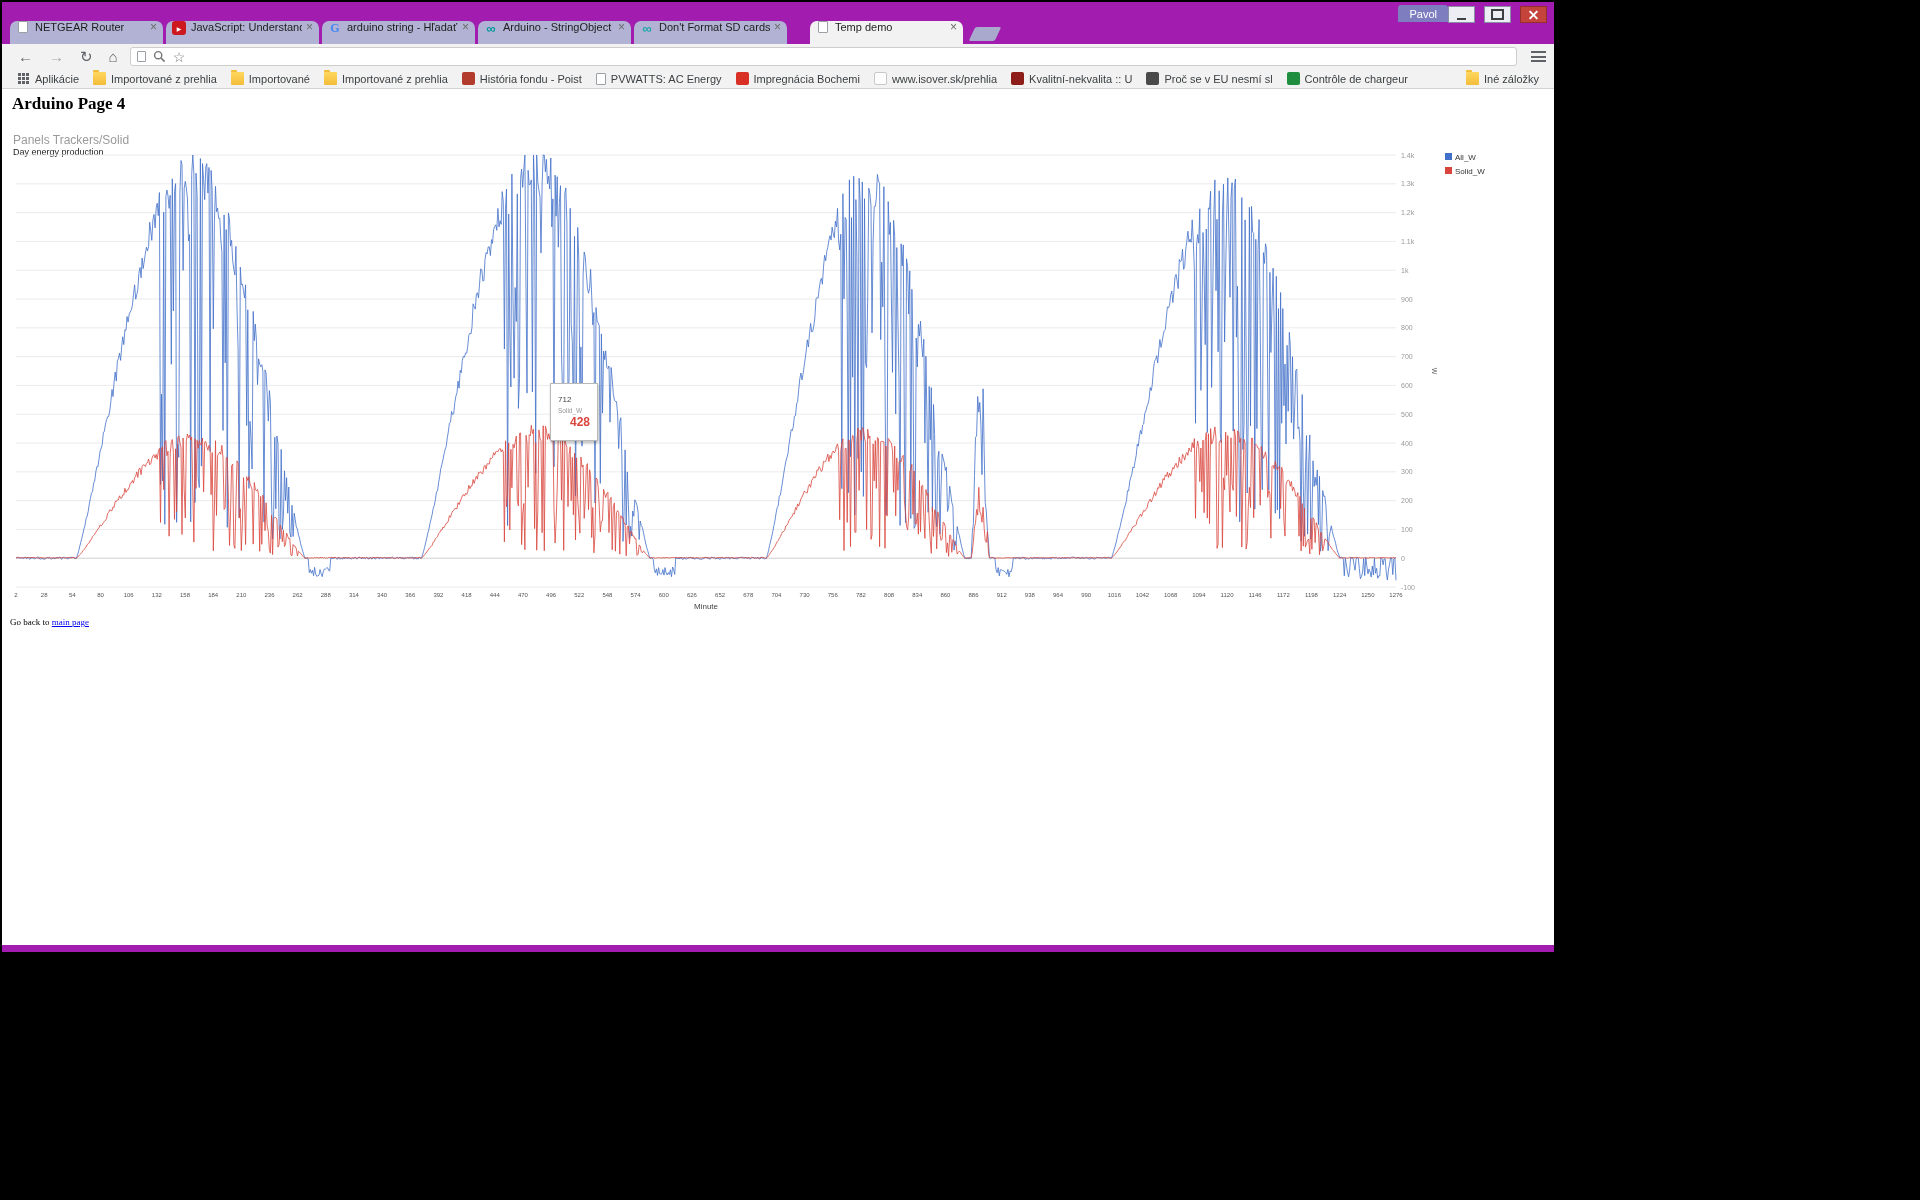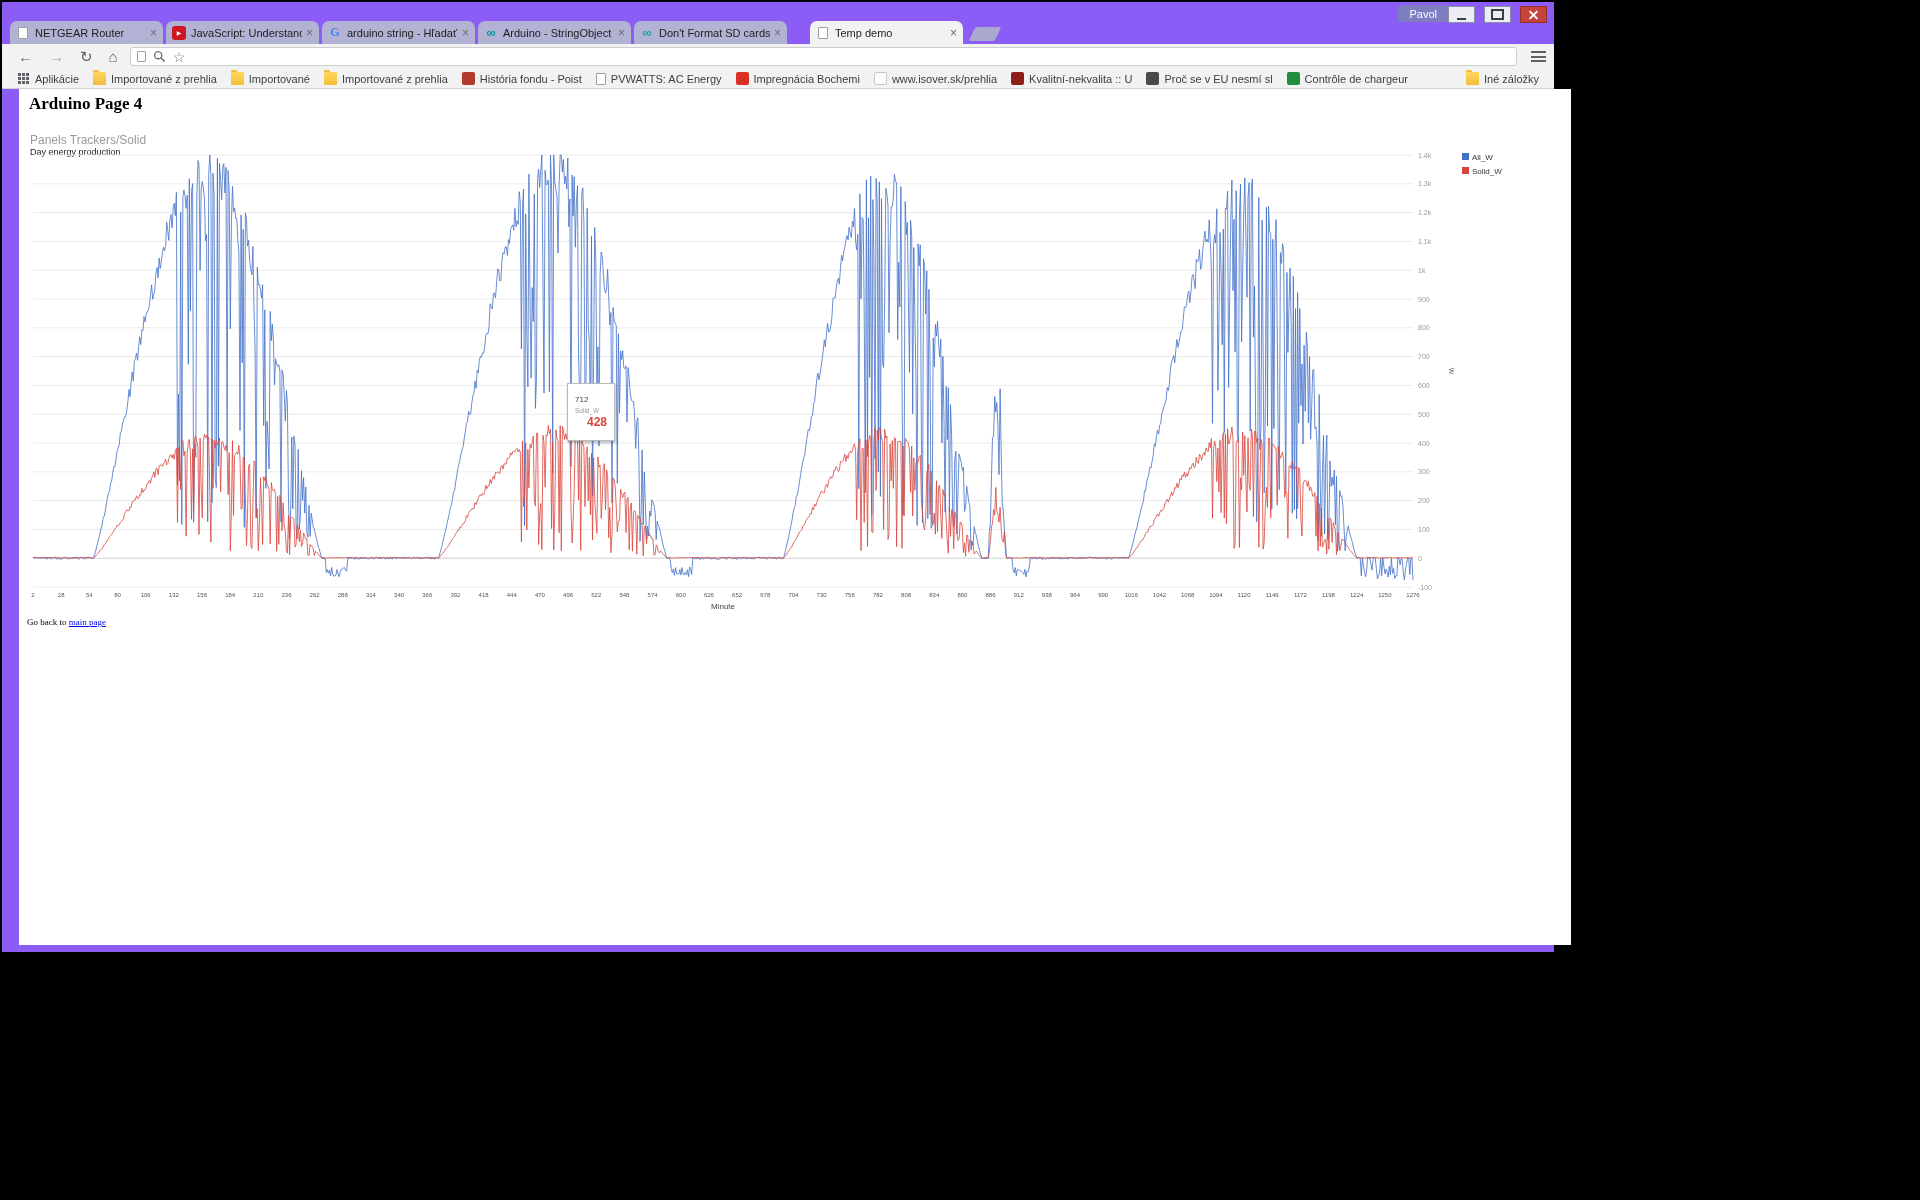--- a/index.html
+++ b/index.html
@@ -1,41 +1,41 @@
 <!DOCTYPE html>
 <html><head>
 <meta charset="utf-8">
 <style>
   * { box-sizing: border-box; margin: 0; padding: 0; }
   html,body { width:1920px; height:1200px; background:#000; overflow:hidden;
               font-family:"Liberation Sans", sans-serif; }
 
   
   .screen { position:absolute; left:2px; top:2px; width:1552px; height:950px;
-            background:#8b5cf6; }
+            background:#a21caf; }
 
   
   .profile-chip { position:absolute; top:3px; right:106px; height:17px; padding:1px 11px;
                   background:#7d7dc0; border-radius:3px 3px 0 0; color:#fff; font-size:11px;
                   display:flex; align-items:center; }
   .winbtns { position:absolute; top:4px; right:7px; display:flex; gap:9px; }
   .wb { width:27px; height:17px; border:1px solid #8a8fa8; background:#eceef4;
         position:relative; display:flex; align-items:center; justify-content:center; }
   .wb-min::before { content:""; width:9px; height:2px; background:#3c4043; margin-top:8px; }
   .wb-max::before { content:""; width:9px; height:7px; border:2px solid #3c4043; }
   .wb-close { background:#c4443c; border-color:#93302a; }
   .wb-close::before, .wb-close::after { content:""; position:absolute; width:11px; height:2px;
         background:#fff; }
   .wb-close::before { transform:rotate(45deg); }
   .wb-close::after  { transform:rotate(-45deg); }
 
   
   .tabstrip { position:absolute; left:8px; top:19px; height:23px; display:flex; align-items:flex-end; }
   .tab { width:153px; height:23px; margin-right:3px; padding:0 6px; border-radius:7px 7px 0 0;
-         background:#b2b2d4; display:flex; align-items:center; font-size:11px; color:#1d1d1d;
+         background:#b2b2d4; display:flex; align-items:flex-start; font-size:11px; color:#1d1d1d;
          cursor:default; }
   .tab.active { background:#f2f2f2;margin-left:20px; }
   .tab-title { flex:1; overflow:hidden; white-space:nowrap; }
   .tab-close { color:#6a6a6a; font-size:12px; margin-left:4px; line-height:1; }
   .newtab { width:26px; height:14px; background:#a9a9cd; transform:skewX(-25deg);
             border-radius:2px; margin:0 0 3px 6px; }
 
   
   .fav { width:14px; height:14px; margin-right:5px; flex:none; display:flex;
          align-items:center; justify-content:center; font-size:10px; }
@@ -81,21 +81,21 @@
   .bi-doc { width:10px; height:12px; background:#fff; border:1px solid #9aa0a6; border-radius:1px; }
   .bi-red { background:#b23b2e; }
   .bi-cart { background:#d93025; }
   .bi-white { background:#fdfdfd; border:1px solid #c8c8c8; }
   .bi-darkred { background:#8c1d18; }
   .bi-dark { background:#4a4a4a; }
   .bi-green { background:#1e8e3e; }
   .bm-spacer { flex:1; }
 
   
-  .content { position:absolute; left:17px; top:87px; width:1552px; height:856px; background:#fff;
+  .content { position:absolute; left:0; top:87px; width:1552px; height:856px; background:#fff;
              font-family:"Liberation Serif", serif; }
   .page-heading { position:absolute; left:10px; top:5px; font-weight:bold; font-size:17px; color:#000; }
   .chart-title { position:absolute; left:11px; top:33px; font-family:"Liberation Sans",sans-serif;
                  font-size:9px; color:#222;margin-top:25px; }
   .chart-subtitle { position:absolute; left:11px; top:44px; font-family:"Liberation Sans",sans-serif;
                  font-size:12px; color:#9a9a9a; }
   #chart-svg { position:absolute; left:6px; top:56px; font-family:"Liberation Sans",sans-serif; }
 
   .tooltip { position:absolute; left:548px; top:294px; z-index:3; background:#fff;
              border:1px solid #b9b9b9; box-shadow:1px 2px 3px rgba(0,0,0,.25);

